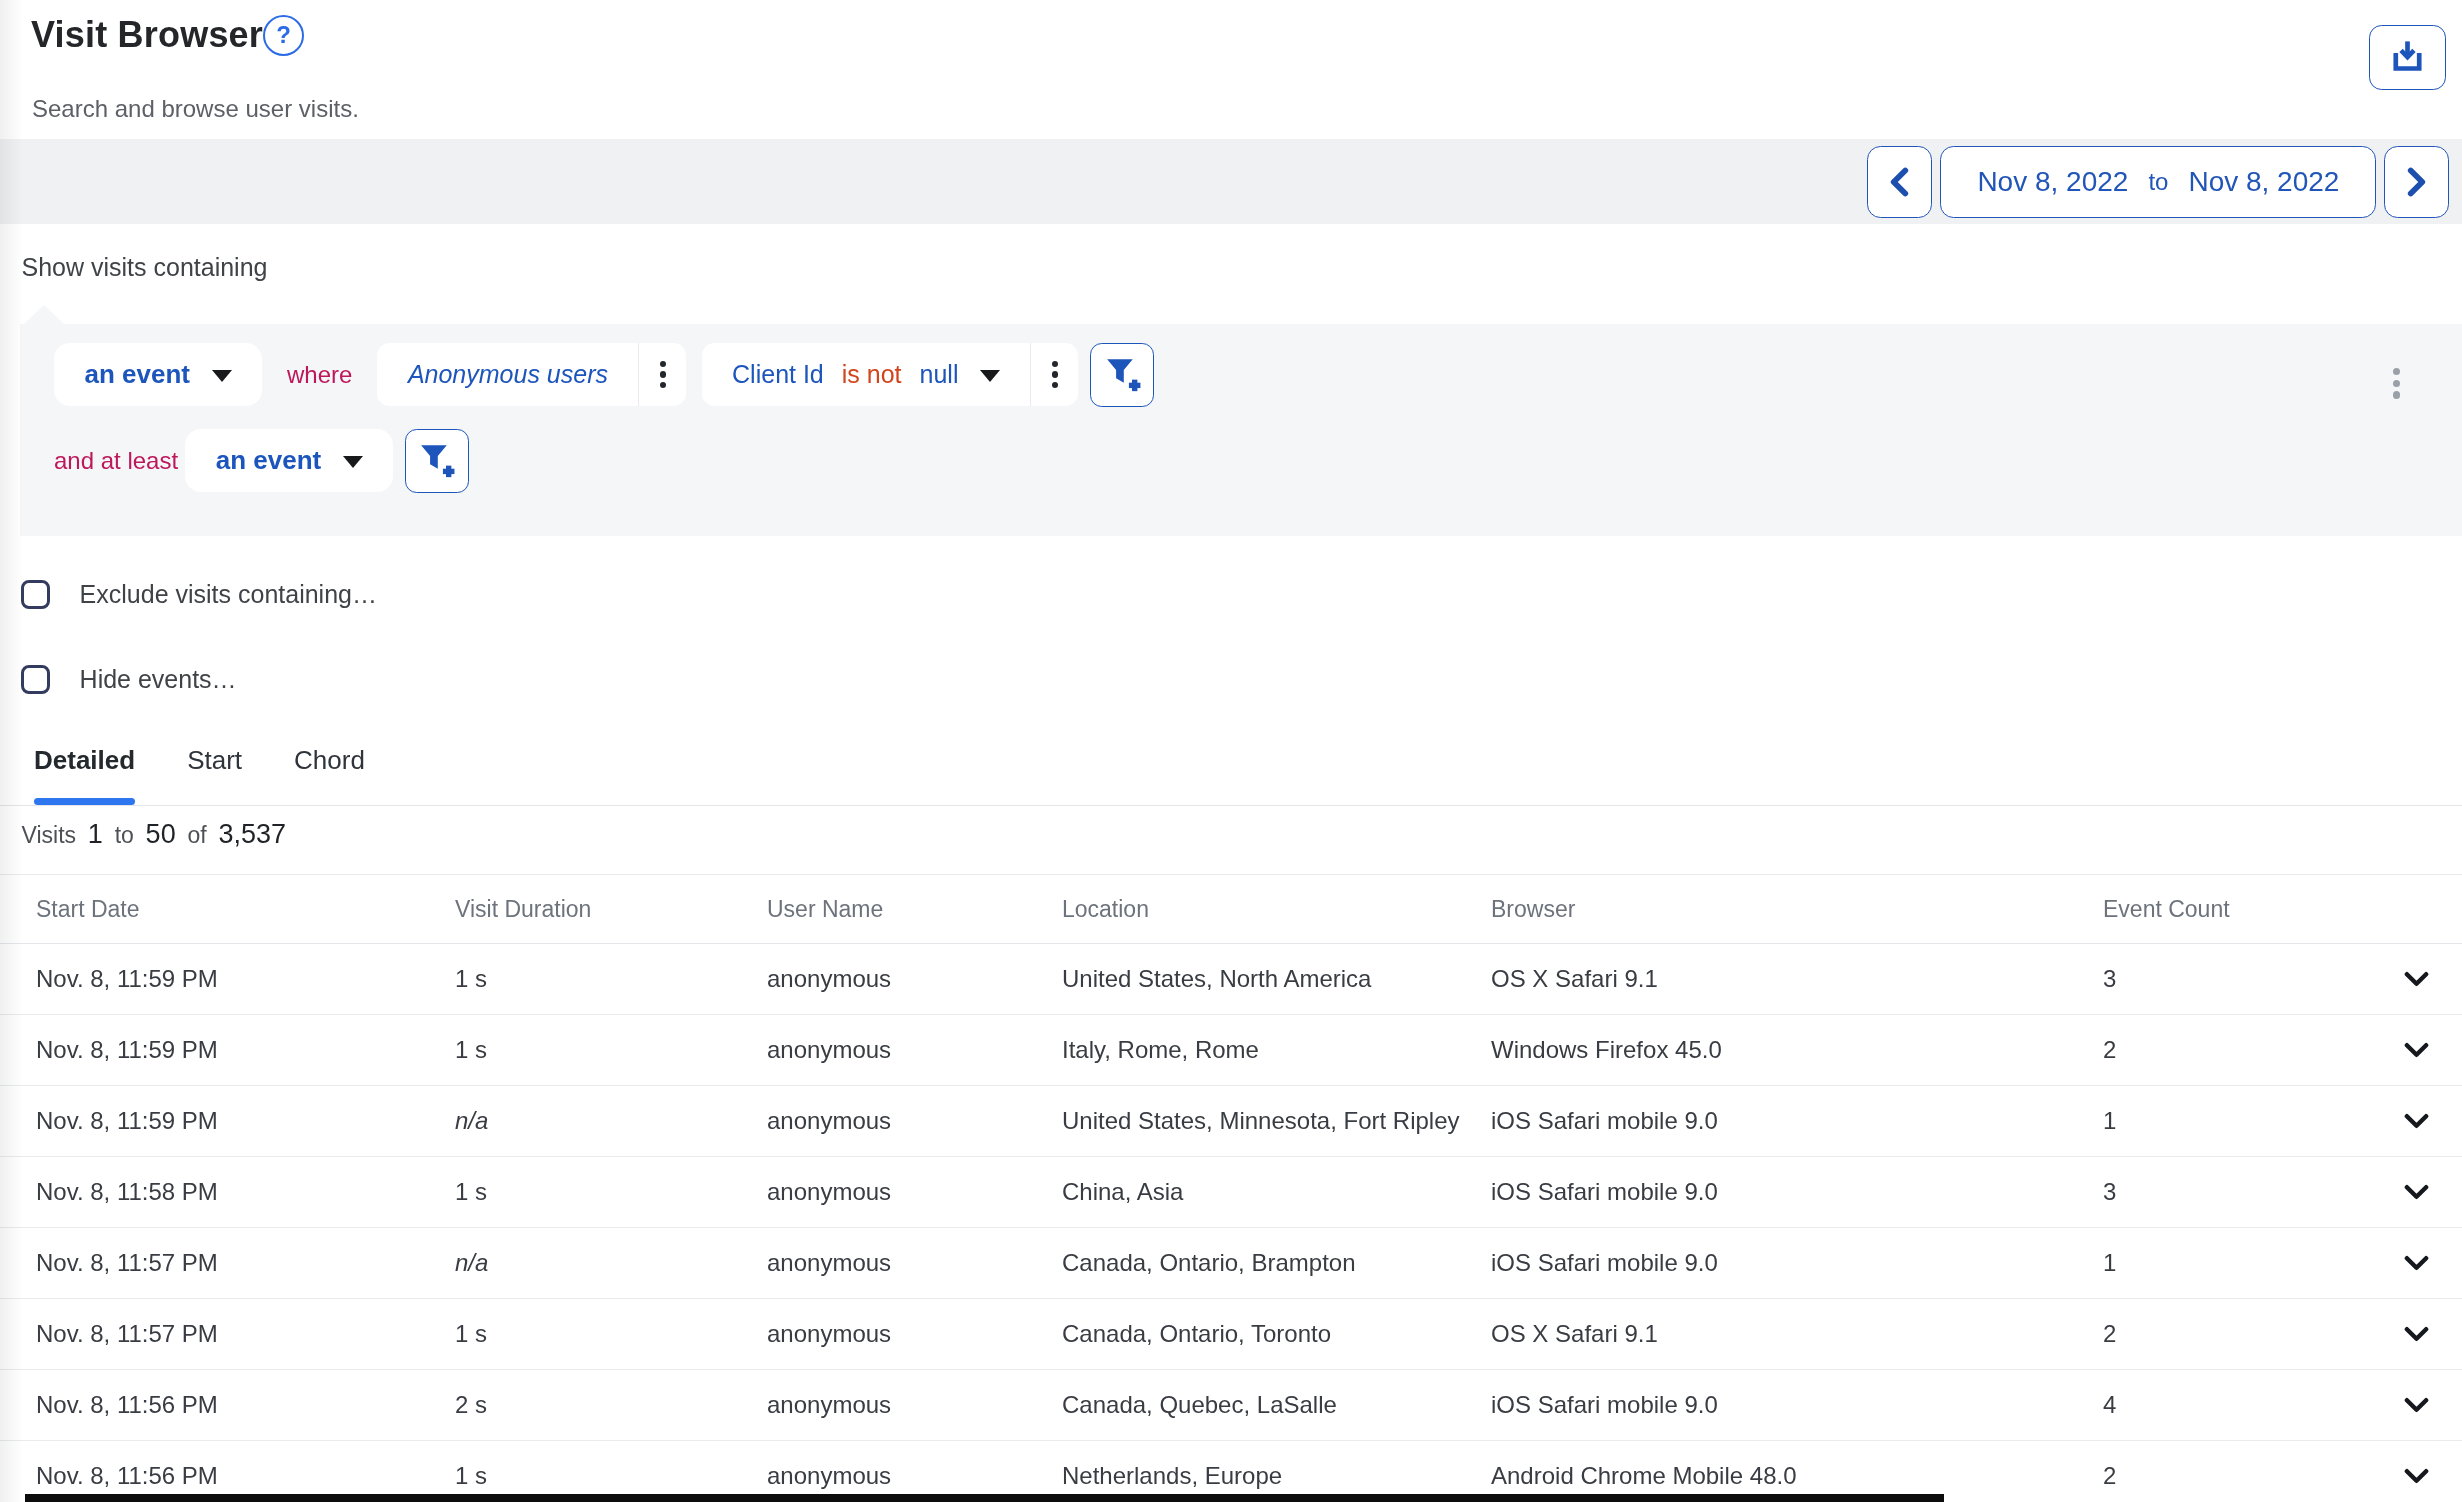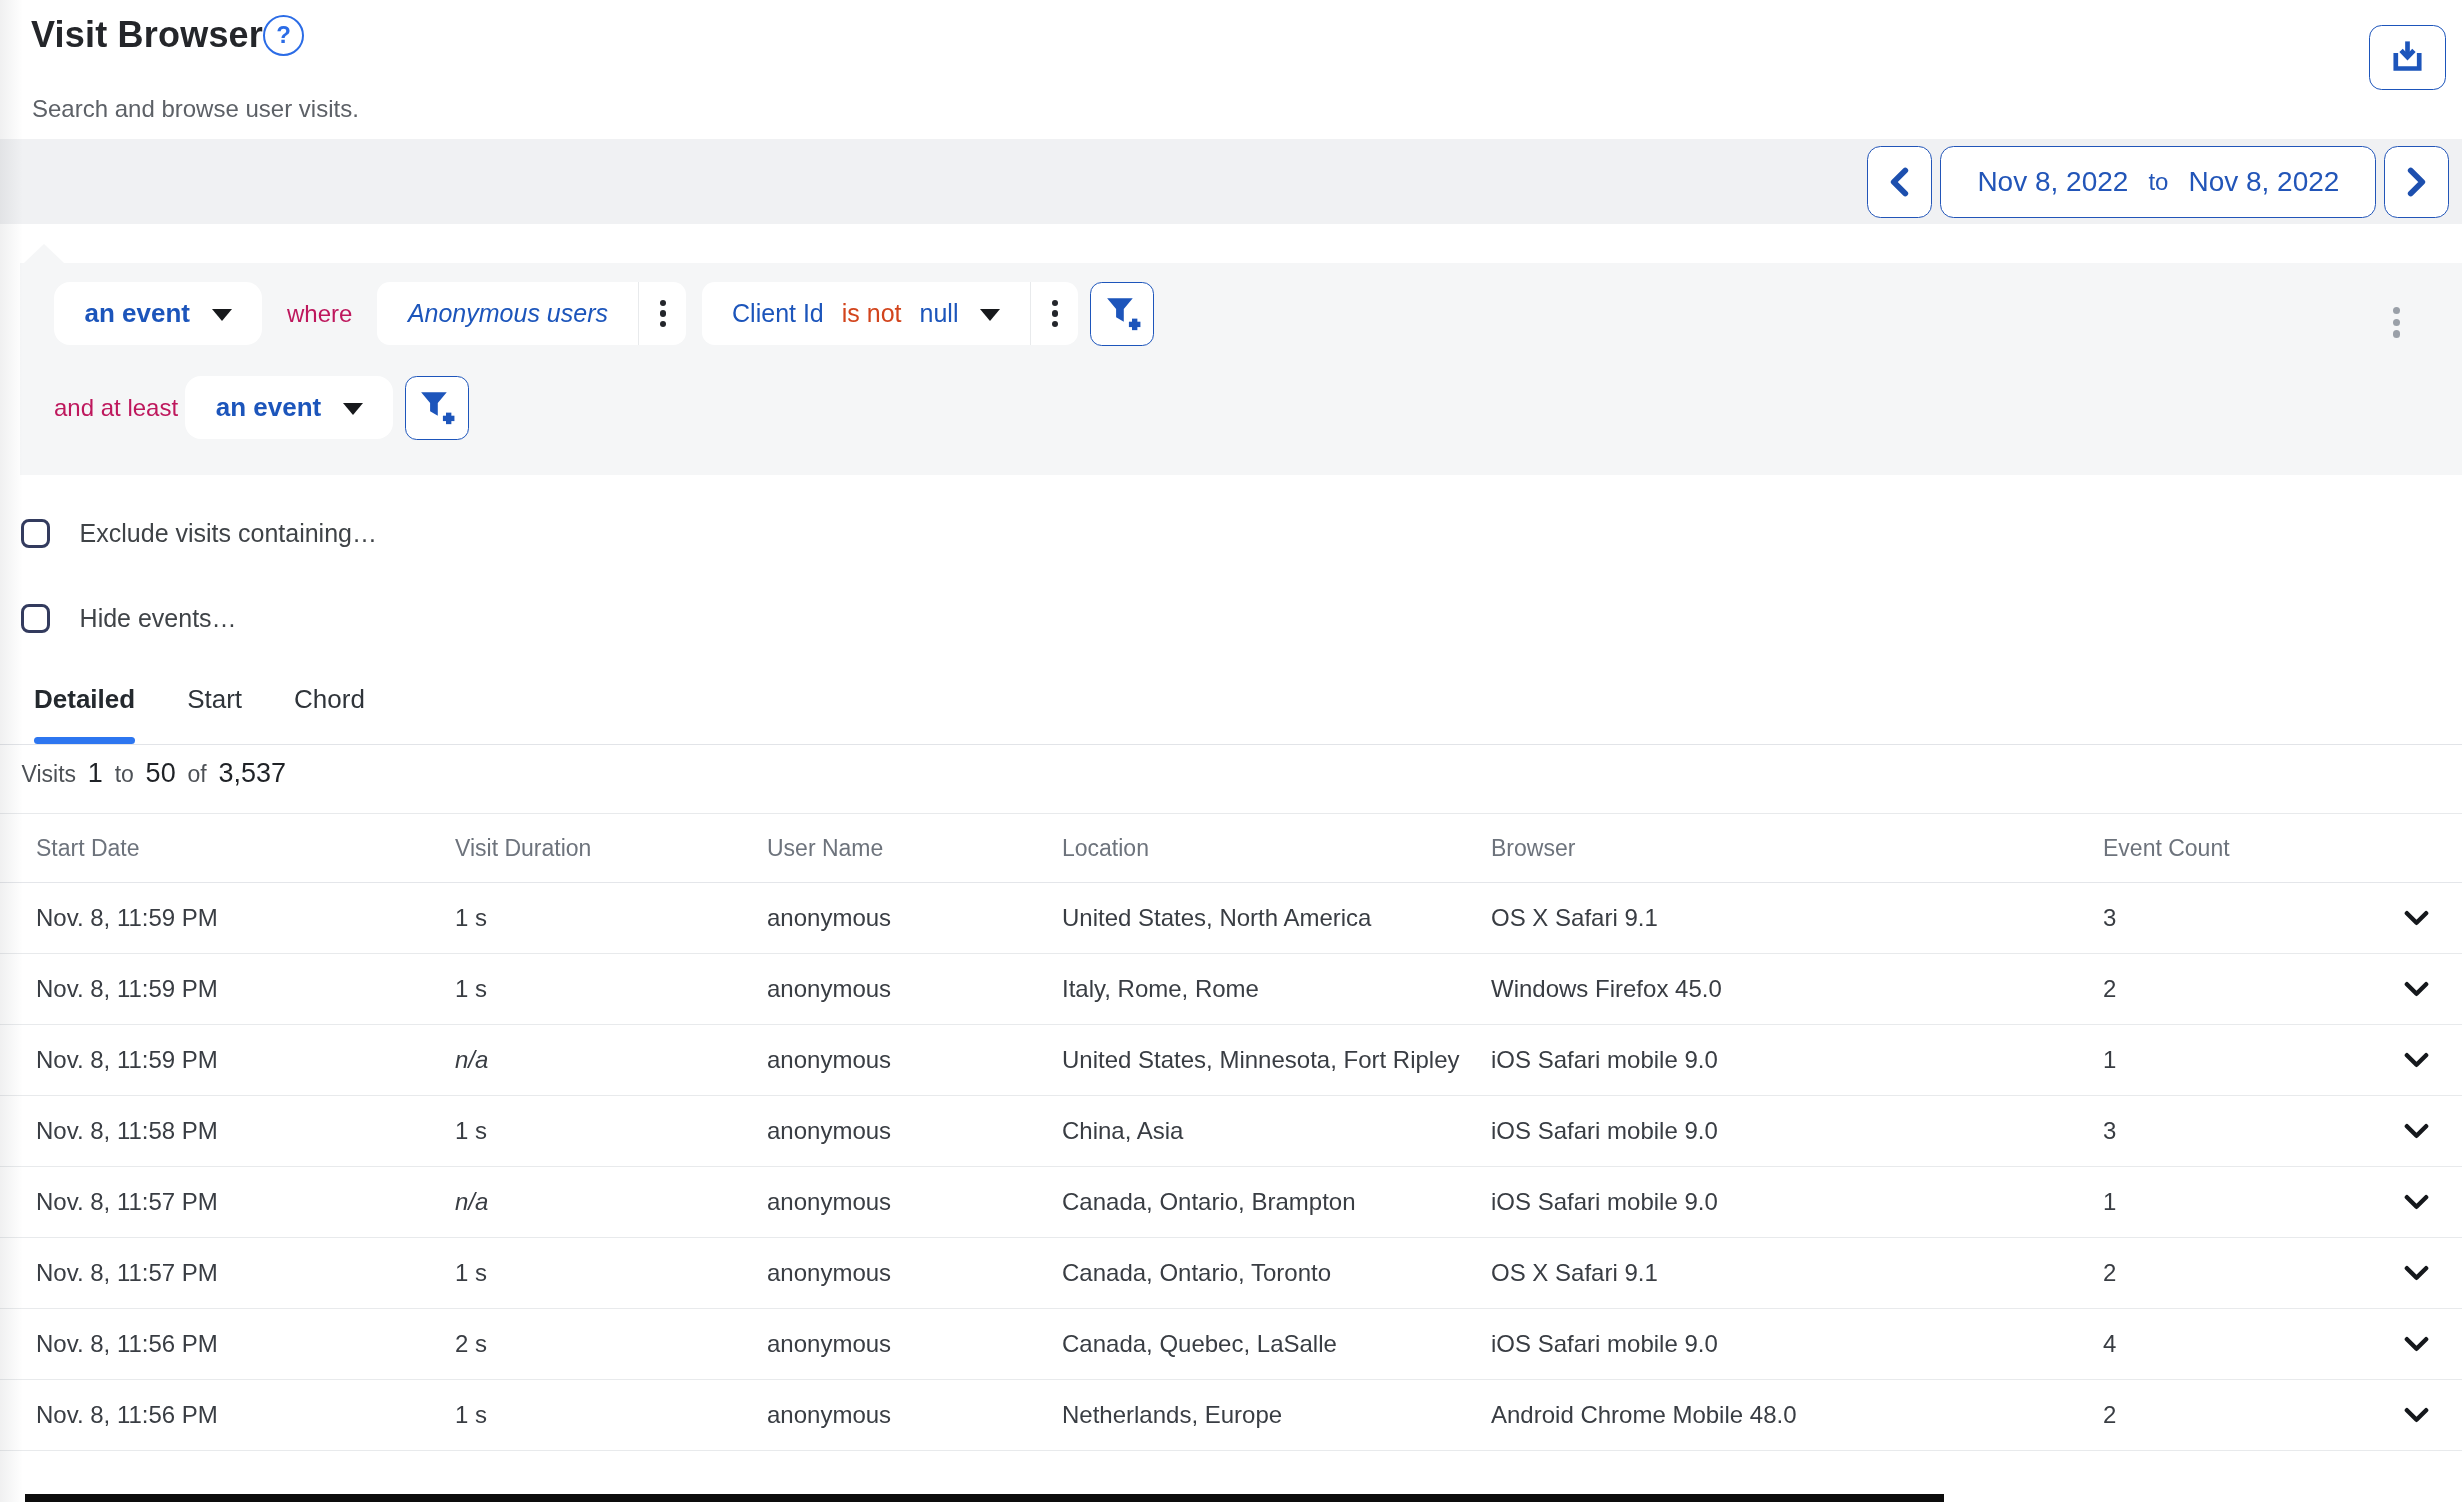--- a/index.html
+++ b/index.html
@@ -35,21 +35,21 @@
 
   
   .filter-label { margin:29px 0 0 21.5px; height:32px; font-size:25px; color:#3f4347; }
   .notch-row { height:39px; position:relative; }
   .notch-row::after { content:""; position:absolute; left:24px; bottom:0; width:0; height:0;
     border-left:20.6px solid transparent; border-right:20.6px solid transparent;
     border-bottom:19px solid #f5f6f7; }
   .filter-panel { margin-left:20px; width:2443px; height:212px; background:#f5f6f7; position:relative; }
 
   .filter-row1 { position:absolute; left:34px; top:19px; height:63px; display:flex; align-items:center; }
-  .filter-row2 { position:absolute; left:34px; top:112px; height:65px; display:flex; align-items:center; }
+  .filter-row2 { position:absolute; left:34px; top:104px; height:65px; display:flex; align-items:center; }
 
   .pill { height:63px; background:#fff; border-radius:16px; display:flex; align-items:center;
     justify-content:center; gap:21.5px; cursor:pointer; padding:0 30.5px;
     color:#1c55bb; font-size:26px; font-weight:700; }
   .caret { width:0; height:0; border-left:10px solid transparent; border-right:10px solid transparent;
     border-top:12.6px solid #17191c; margin-top:3.6px; }
   .muted-label { color:#be185d; font-size:24px; }
   .filter-row1 .muted-label { margin:0 25px; }
   .filter-row2 .muted-label { margin-right:7.2px; }
 
@@ -131,20 +131,21 @@
       <span class="to">to</span>
       <span>Nov 8, 2022</span>
     </div>
     <div class="nav-btn">
       <svg width="25" height="32" viewBox="0 0 26 32" fill="none">
         <polyline points="7,4 19,16 7,28" stroke="#1d4fae" stroke-width="6" stroke-linecap="round" stroke-linejoin="round"></polyline>
       </svg>
     </div>
   </div>
 
+  <div class="filter-label">Show visits containing</div>
   <div class="notch-row"></div>
   <div class="filter-panel">
 
     <div class="filter-row1">
       <div class="pill">
         <span>an event</span>
         <span class="caret"></span>
       </div>
       <div class="muted-label">where</div>
 

